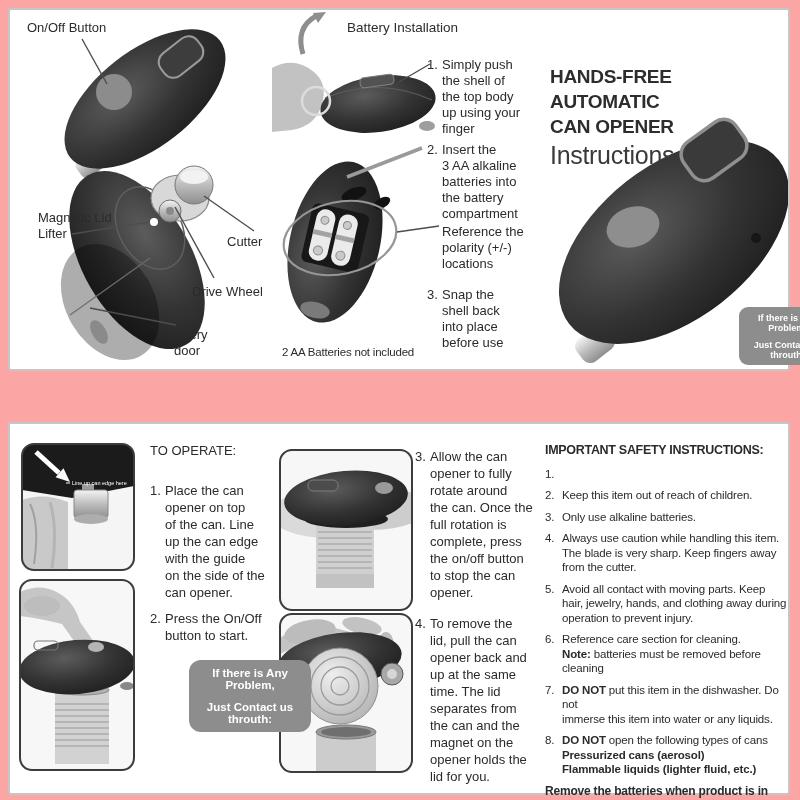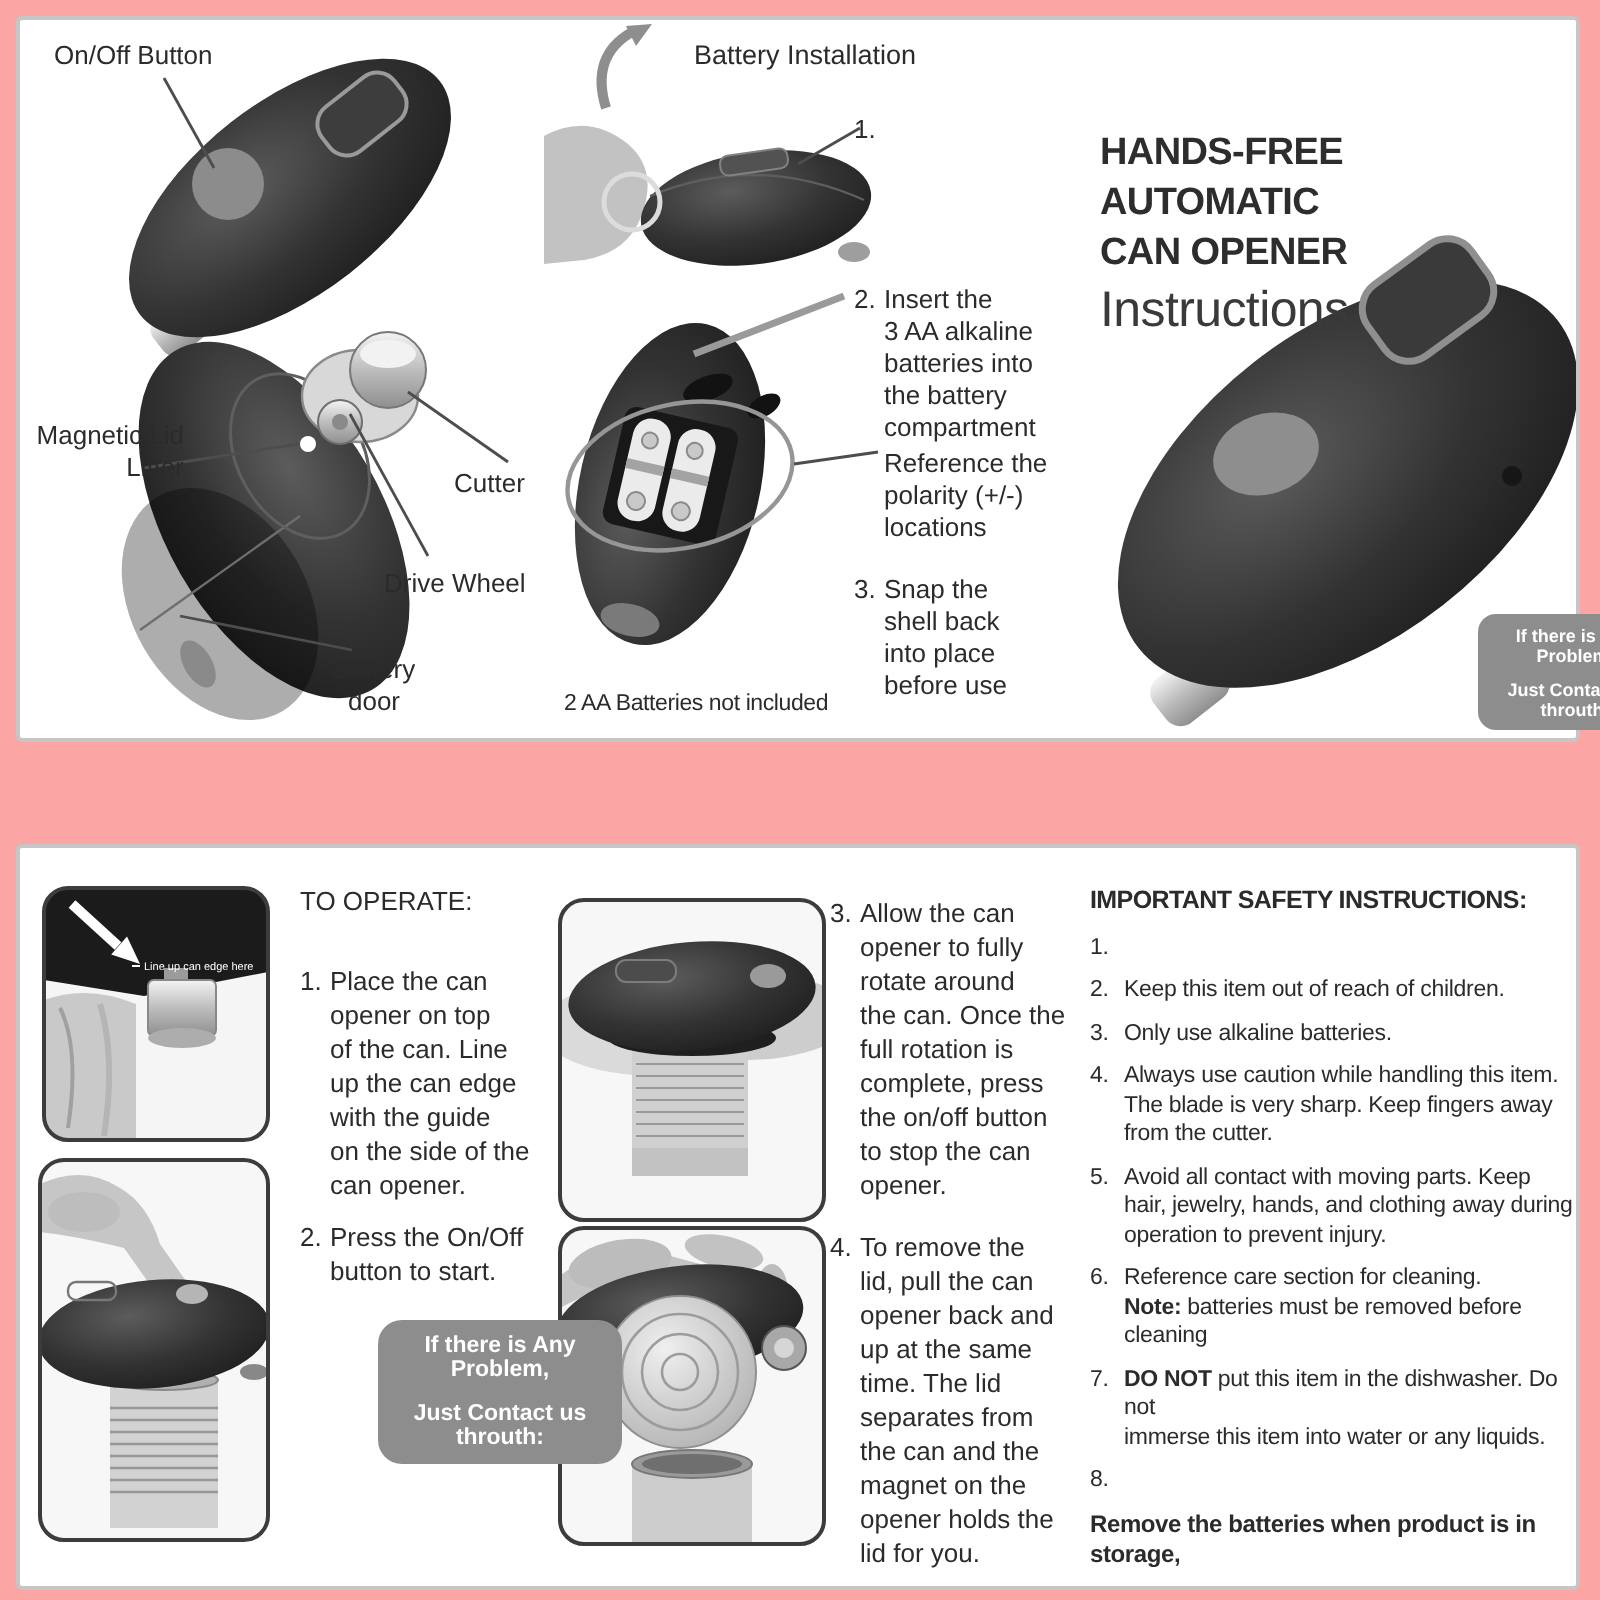--- a/index.html
+++ b/index.html
@@ -126,31 +126,36 @@
         <line x1="244" y1="221" x2="194" y2="186"></line>
         <line x1="204" y1="268" x2="165" y2="197"></line>
         <line x1="166" y1="315" x2="80" y2="298"></line>
         <line x1="420" y1="54" x2="389" y2="72"></line>
         <line x1="387" y1="222" x2="429" y2="216"></line>
         <line x1="337" y1="167" x2="412" y2="138" stroke="#9a9a9a" stroke-width="3.5"></line>
       </g>
     </svg>
 
     <div class="abs lbl" style="left:17px;top:10px;">On/Off Button</div>
-    <div class="abs lbl pre" style="left:4px;top:200px;width:78px;text-align:right;">Magnetic Lid
+    <div class="abs lbl pre" style="left:28px;top:200px;width:78px;text-align:left;">Magnetic Lid
 Lifter</div>
     <div class="abs lbl" style="left:217px;top:224px;">Cutter</div>
     <div class="abs lbl" style="left:182px;top:274px;">Drive Wheel</div>
     <div class="abs lbl pre" style="left:147px;top:317px;width:60px;text-align:center;">Battery
 door</div>
 
     <div class="abs bold" style="left:337px;top:10px;font-size:13.5px;">Battery Installation</div>
 
     <div class="abs step" style="left:417px;top:47px;">
       <span class="num">1.</span>
+      <span class="txt">Simply push
+the shell of
+the top body
+up using your
+finger</span>
     </div>
     <div class="abs step" style="left:417px;top:132px;">
       <span class="num">2.</span>
       <span class="txt">Insert the
 3 AA alkaline
 batteries into
 the battery
 compartment</span>
     </div>
     <div class="abs lbl pre" style="left:432px;top:214px;">Reference the
@@ -349,20 +354,21 @@
         <span class="s-num">6.</span>
         <span class="s-text"><span>Reference care section for cleaning.</span><br><span class="bi">Note:</span><span> batteries must be removed before cleaning</span></span>
       </div>
       <div class="s-item">
         <span class="s-num">7.</span>
         <span class="s-text"><span class="bi">DO NOT</span><span> put this item in the dishwasher. Do not
 immerse this item into water or any liquids.</span></span>
       </div>
       <div class="s-item">
         <span class="s-num">8.</span>
+        <span class="s-text"><span class="bi">DO NOT</span><span> open the following types of cans</span><span class="b8">Pressurized cans (aerosol)</span><span class="b8">Flammable liquids (lighter fluid, etc.)</span></span>
       </div>
 
       <div class="s-footer">
         <div>Remove the batteries when product is in storage,</div>
 
       </div>
     </div>
   </div>
 </div>
 

